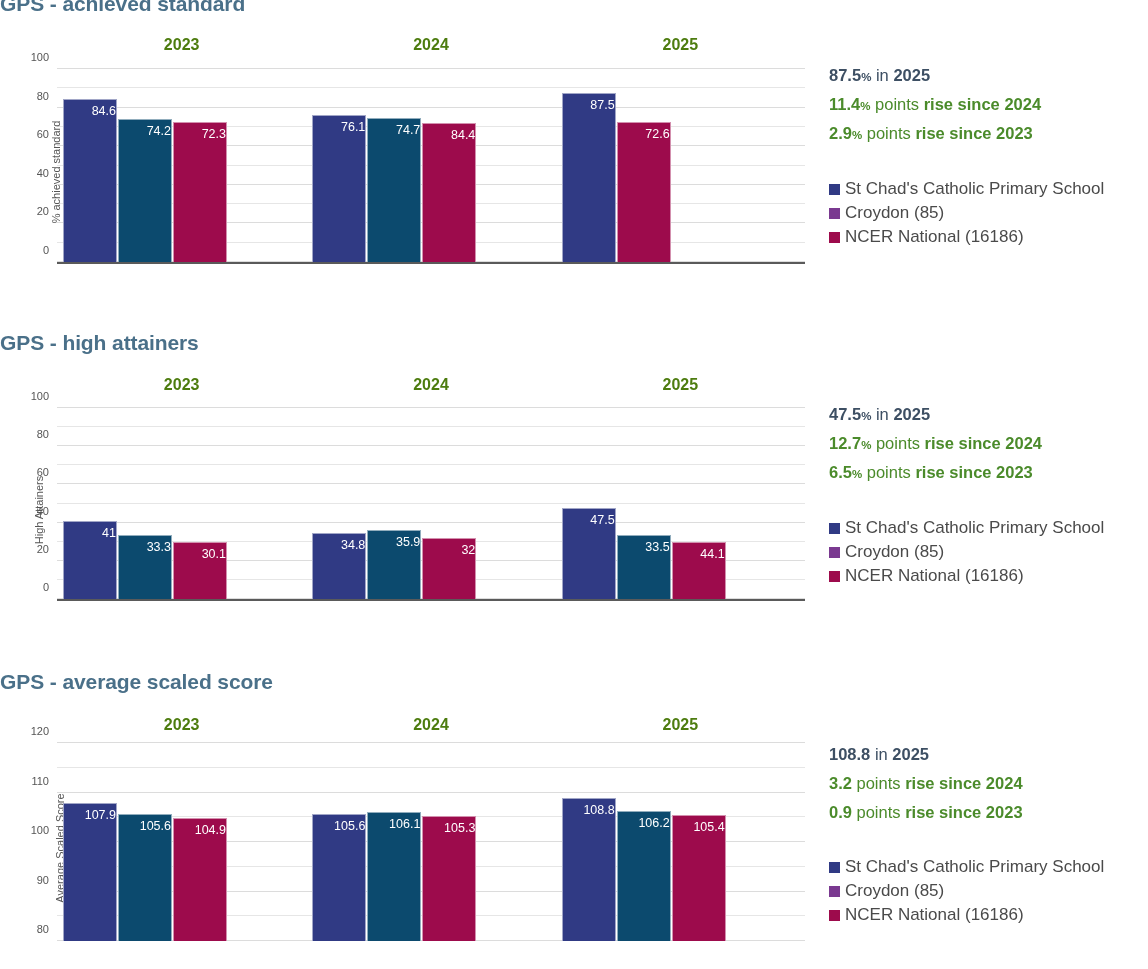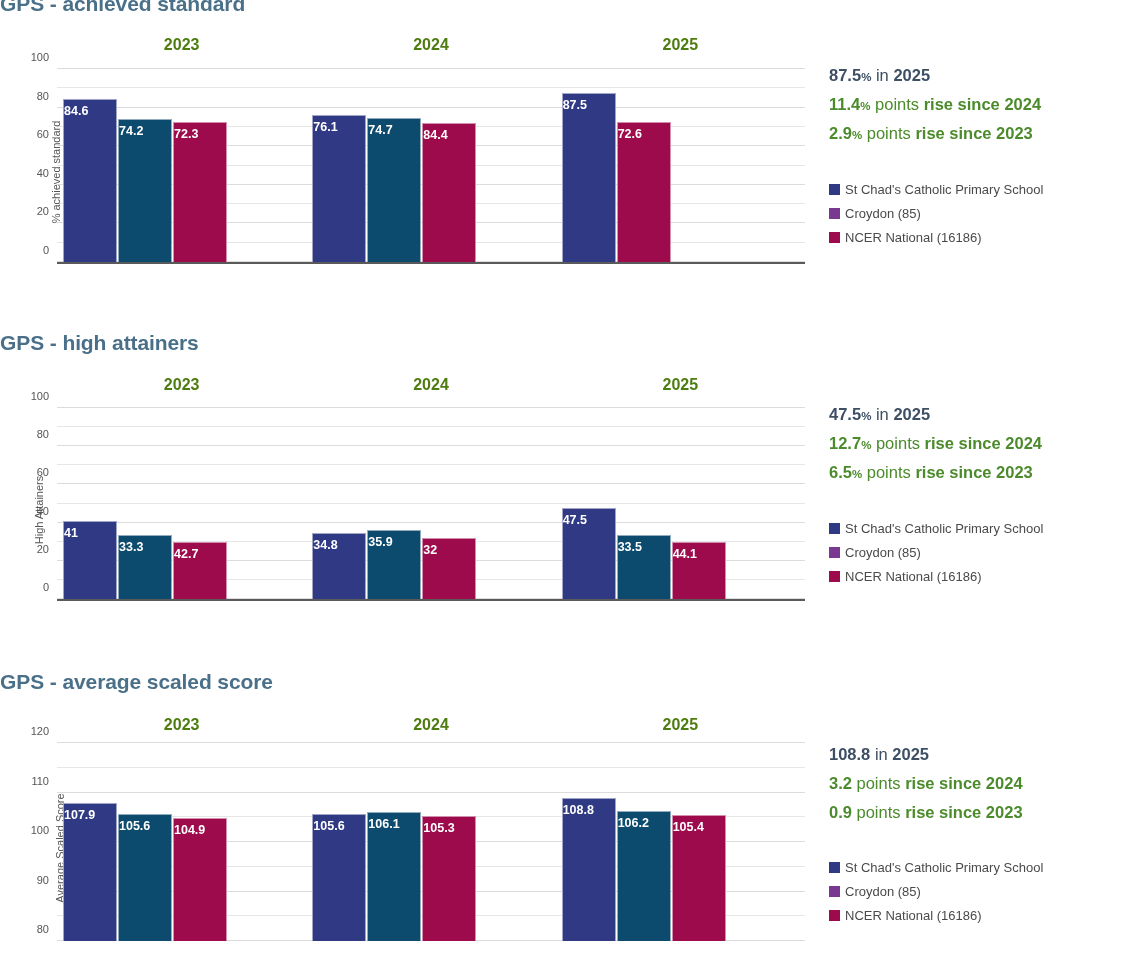--- a/index.html
+++ b/index.html
@@ -95,23 +95,23 @@
     position: relative;
     width: 54px;
     margin-right: 1px;
     border: 1px solid rgba(255,255,255,0.55);
     border-bottom: none;
   }
   .bar .bar-value {
     position: absolute;
     top: 4px;
     left: 0; right: 0;
-    text-align: left;
+    text-align: right;
     font-size: 12.5px;
-    font-weight: bold;
+    font-weight: normal;
     color: #ffffff;
   }
   .bar.s0 { background: #303a84; }
   .bar.s1 { background: #0c4a6e; }
   .bar.s2 { background: #9d0b4c; }
 
   
   .side {
     position: absolute;
     left: 829px;
@@ -137,21 +137,21 @@
   }
   .legend-swatch {
     width: 11px; height: 11px;
     margin-right: 5px;
     flex: 0 0 auto;
   }
   .legend-swatch.s0 { background: #303a84; }
   .legend-swatch.s1 { background: #7a3990; }
   .legend-swatch.s2 { background: #9d0b4c; }
   .legend-label {
-    font-size: 13px;
+    font-size: 17px;
     color: #4a4a4a;
     white-space: nowrap;
   }
 </style>
 </head>
 <body>
 
 <div class="page">
     <div class="chart-block" style="top: 0px;">
       <div class="chart-title" style="top: -8px;">GPS - achieved standard</div>
@@ -260,21 +260,21 @@
         <div class="yaxis-title" style="top: 50%;">High Attainers</div>
         <div class="groups">
           <div class="group">
             <div class="bar s0" style="height: 41%;">
               <div class="bar-value">41</div>
             </div>
             <div class="bar s1" style="height: 33.3%;">
               <div class="bar-value">33.3</div>
             </div>
             <div class="bar s2" style="height: 30.1%;">
-              <div class="bar-value">42.7</div>
+              <div class="bar-value">30.1</div>
             </div>
           </div>
           <div class="group">
             <div class="bar s0" style="height: 34.8%;">
               <div class="bar-value">34.8</div>
             </div>
             <div class="bar s1" style="height: 35.9%;">
               <div class="bar-value">35.9</div>
             </div>
             <div class="bar s2" style="height: 32%;">

